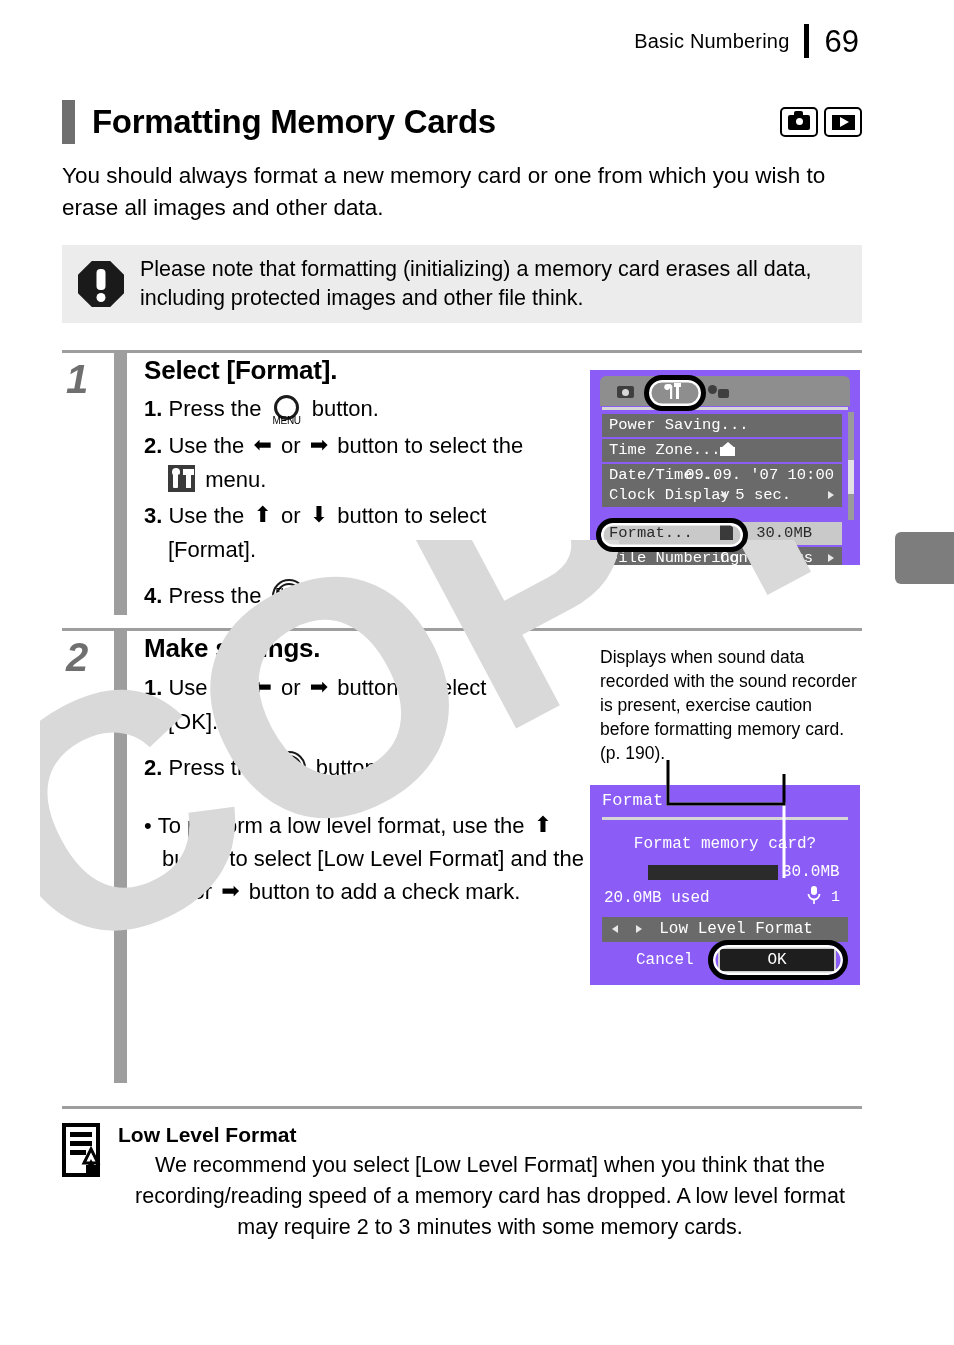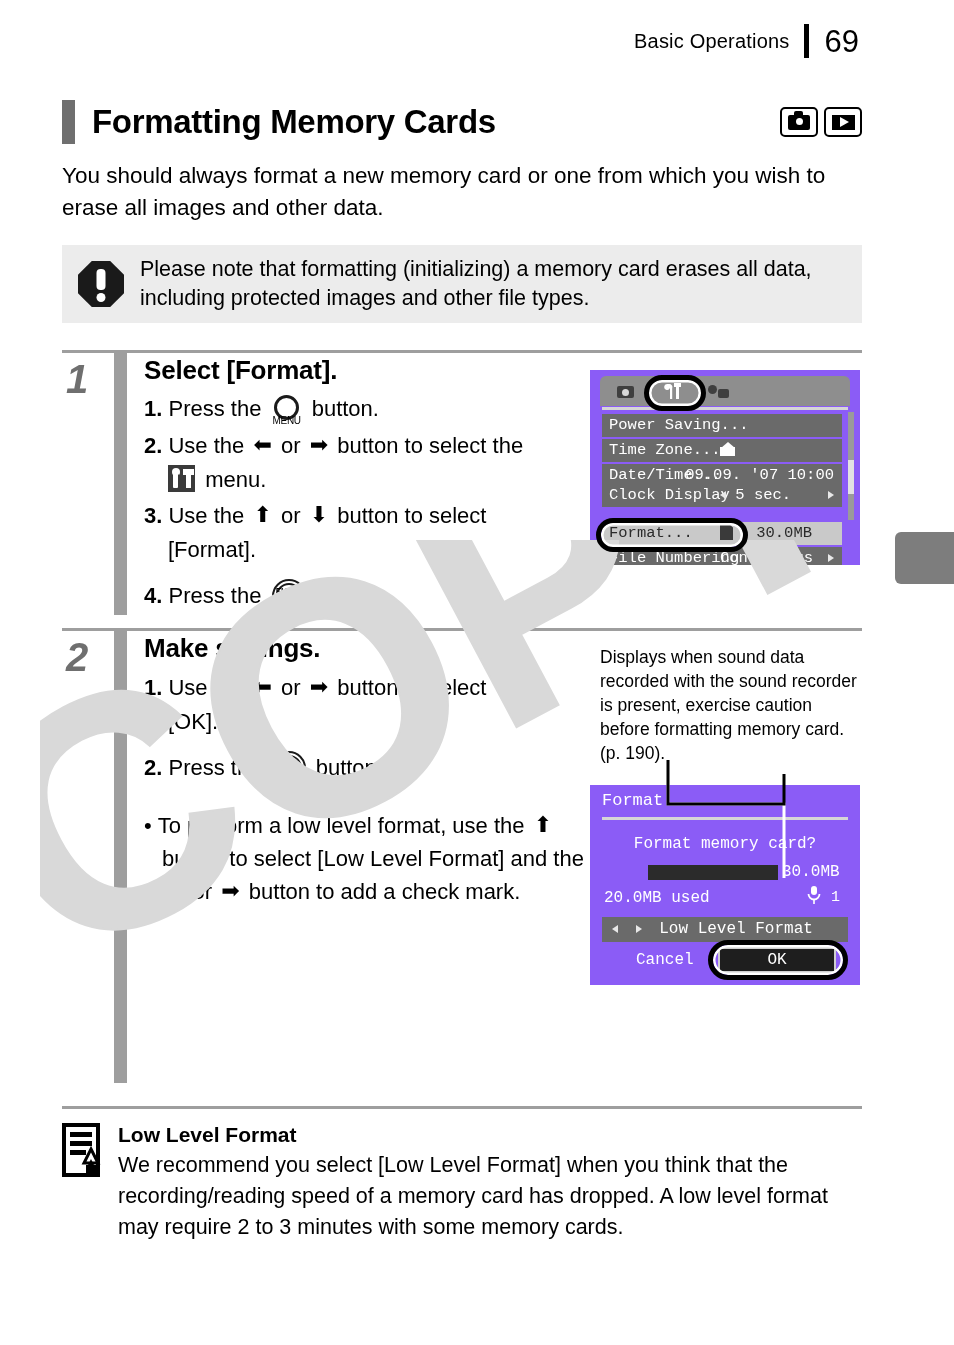--- a/index.html
+++ b/index.html
@@ -267,35 +267,35 @@
     font-size: 17.5px; line-height: 24px;
   }
   .leader { position:absolute; left: 590px; top: 760px; width: 275px; height: 120px; z-index: 7; }
 
   
   .note-block { position: absolute; left: 62px; top: 1106px; width: 800px; }
   .note-inner { display: flex; padding-top: 14px; }
   .memo-ic { width: 50px; flex: none; position: relative; height: 62px; }
   .note-body { flex: 1; padding-left: 6px; }
   .note-title { font-size: 21px; font-weight: bold; margin-bottom: 3px; }
-  .note-text { font-size: 21.5px; line-height: 31px; }
+  .note-text { font-size: 21.5px; line-height: 31px; text-align: center; }
 
   
   .edge-tab {
     position: absolute; right: 0; top: 532px; width: 59px; height: 52px;
     background: #7d7d7d; border-radius: 6px 0 0 6px;
   }
 </style>
 </head>
 <body>
 
 <div class="page">
 
   <div class="header">
-    <div class="header-label">Basic Operations</div>
+    <div class="header-label">Basic Numbering</div>
     <div class="header-rule"></div>
     <div class="header-page">69</div>
   </div>
 
   <div class="title-row">
     <div class="title-bar"></div>
     <div class="title-text">Formatting Memory Cards</div>
     <div class="mode-icons">
       <div class="mode-icon">
         <div class="cam-body"></div>
@@ -305,21 +305,21 @@
             <div class="play-tri"></div>
           </div>
       </div>
     </div>
   </div>
 
   <div class="intro">You should always format a new memory card or one from which you wish to erase all images and other data.</div>
 
   <div class="caution">
     <div class="oct"></div>
-    <div class="caution-text">Please note that formatting (initializing) a memory card erases all data, including protected images and other file types.</div>
+    <div class="caution-text">Please note that formatting (initializing) a memory card erases all data, including protected images and other file think.</div>
   </div>
 
   <div class="step-block" style="top:350px;">
     <div class="rule-top"></div>
     <div class="step-inner">
       <div class="step-num">1</div>
       <div class="step-vbar"></div>
       <div class="step-body">
         <div class="step-title">Select [Format].</div>
 

